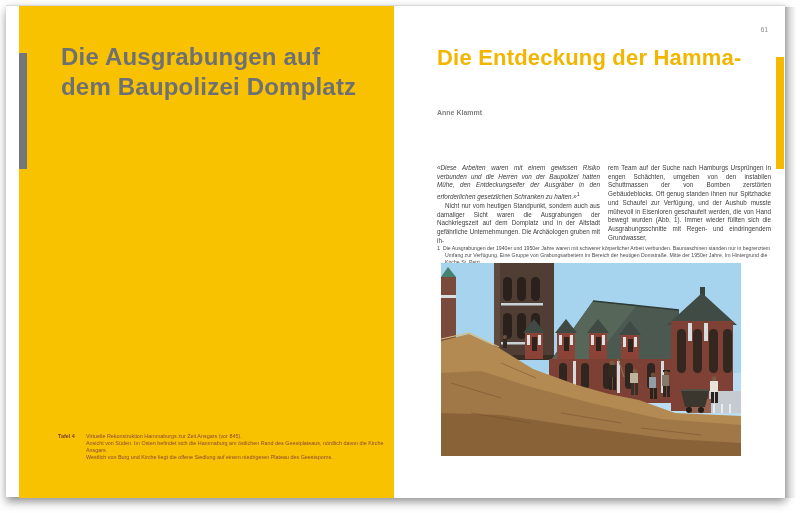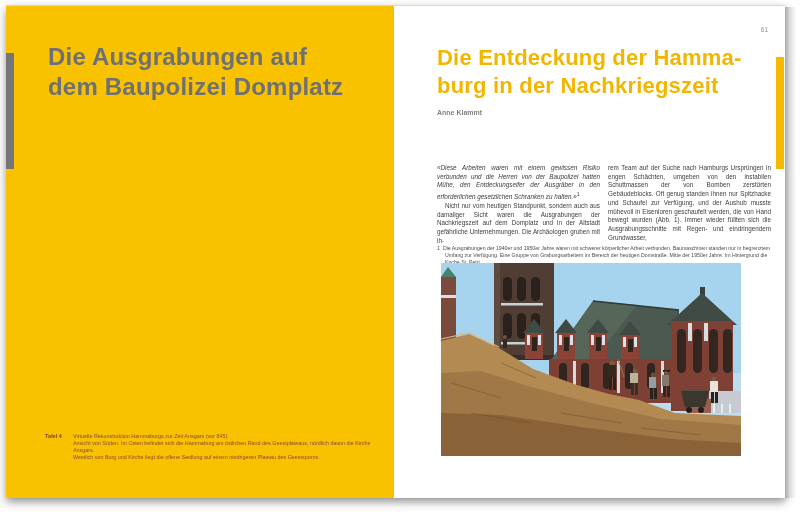--- a/index.html
+++ b/index.html
@@ -8,21 +8,21 @@
   .stage { position:absolute; left:0; top:0; width:800px; height:513px; background:#fff; }
 
   
   .book { position:absolute; left:6px; top:5px; width:779px; height:492px; background:#fff;
           box-shadow: 0 5px 9px rgba(40,40,40,.45), 3px 2px 6px rgba(0,0,0,.12);
           border-top:1px solid #d8d8d8; }
   .page-stack { position:absolute; left:785px; top:7px; width:11px; height:491px;
           background:linear-gradient(to right,#a9a9a9,#dcdcdc 45%,#fbfbfb 95%); }
 
   
-  .page-left { position:absolute; left:0; top:0; width:388px; height:492px; background:#f9c200; }
+  .page-left { position:absolute; left:13px; top:0; width:388px; height:492px; background:#f9c200; }
   .accent-bar-left { position:absolute; left:0; top:47px; width:8px; height:116px; background:#75767a; }
   .left-title { position:absolute; left:42px; top:36px; font-size:24px; line-height:30px;
           font-weight:bold; color:#6e7073; letter-spacing:.2px; }
   .plate-caption { position:absolute; left:39px; top:427px; width:332px;
           font-size:5.4px; line-height:7px; color:#8c4a38; }
   .plate-caption .label { position:absolute; left:0; top:0; font-weight:bold; color:#7e3c2c; }
   .plate-caption .lines { margin-left:28px; }
 
   
   .page-right { position:absolute; left:388px; top:0; width:391px; height:492px; background:#fff; }
@@ -64,21 +64,20 @@
           <div>Westlich von Burg und Kirche liegt die offene Siedlung auf einem niedrigeren Plateau des Geestsporns.</div>
         </div>
       </div>
     </div>
 
     <div class="page-right">
       <div class="pagenum">61</div>
       <div class="accent-bar-right"></div>
       <div class="right-title">
         <div>Die Entdeckung der Hamma-</div>
-        <div>burg in der Nachkriegszeit</div>
       </div>
       <div class="author">Anne Klammt</div>
 
       <div class="bodycols">
         <div class="col">
           <span class="quote">«Diese Arbeiten waren mit einem gewissen Risiko verbunden und die Herren von der Baupolizei hatten Mühe, den Entdeckungseifer der Ausgräber in den erforderlichen gesetzlichen Schranken zu halten.»</span><sup>1</sup>
           <div class="para-indent">Nicht nur vom heutigen Standpunkt, sondern auch aus damaliger Sicht waren die Ausgrabungen der Nachkriegszeit auf dem Domplatz und in der Altstadt gefährliche Unternehmungen. Die Archäologen gruben mit ih-</div>
         </div>
         <div class="col">rem Team auf der Suche nach Hamburgs Ursprüngen in engen Schächten, umgeben von den instabilen Schuttmassen der von Bomben zerstörten Gebäudeblocks. Oft genug standen ihnen nur Spitzhacke und Schaufel zur Verfügung, und der Aushub musste mühevoll in Eisenloren geschaufelt werden, die von Hand bewegt wurden (Abb. 1). Immer wieder füllten sich die Ausgrabungsschnitte mit Regen- und eindringendem Grundwasser,</div>
       </div>

